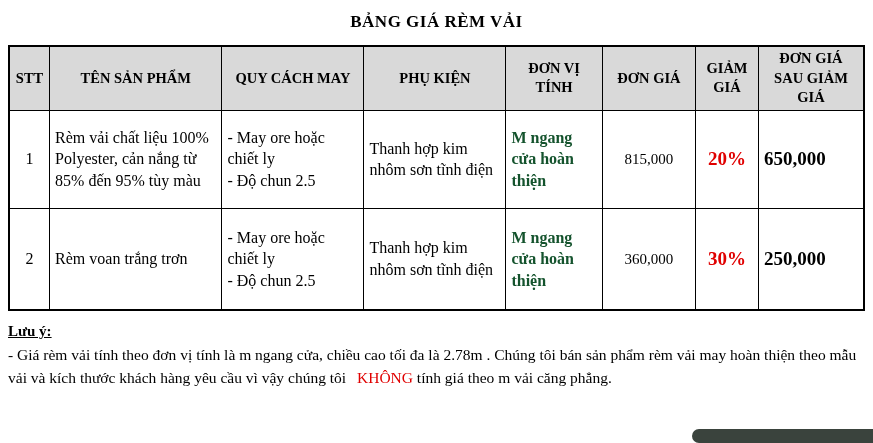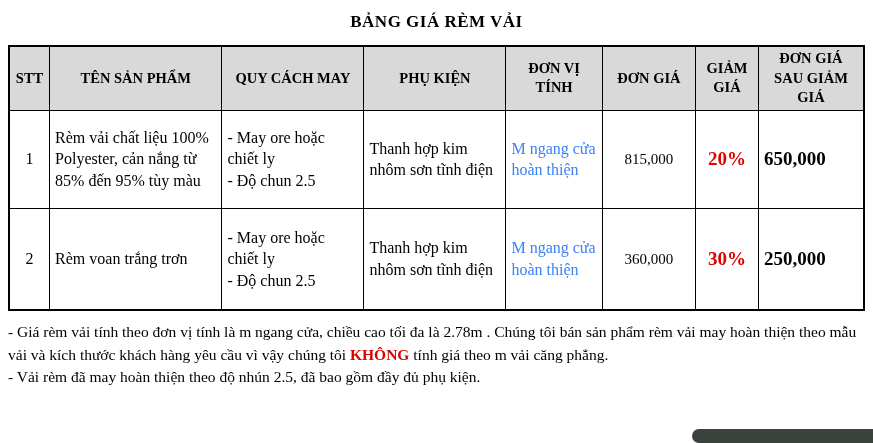--- a/index.html
+++ b/index.html
@@ -47,38 +47,38 @@
   .col-quy  { width: 140px; }
   .col-phu  { width: 140px; }
   .col-dvt  { width: 95px; }
   .col-gia  { width: 92px; }
   .col-giam { width: 62px; }
   .col-sau  { width: 104px; }
   td { font-size: 16px; line-height: 1.35; }
   .cell-center { text-align: center; }
   .cell-left { text-align: left; }
   .cell-prewrap { white-space: pre-line; }
-  .cell-unit { color: #3b82f6; }
+  .cell-unit { color: #14532d; font-weight: bold; }
   .cell-price { font-size: 15px; text-align: center; }
   .cell-discount { font-size: 19px; font-weight: bold; color: #e00000; text-align: center; }
   .cell-final { font-size: 19px; font-weight: bold; text-align: left; }
   .notes {
     margin: 10px 0 0 8px;
     width: 860px;
     font-size: 15.5px;
     line-height: 1.46;
   }
   .notes-heading {
     font-weight: bold;
     text-decoration: underline;
     font-size: 15px;
     margin-bottom: 1px;
   }
   .note-line { margin: 0; }
-  .emph-red { color: #e00000; font-weight: bold; }
+  .emph-red { color: #e00000; font-weight: normal; margin-left: 7px; }
   .artifact-bar {
     position: absolute;
     right: 0;
     bottom: 0;
     width: 181px;
     height: 14px;
     background: #3a433d;
     border-radius: 7px 0 0 7px;
   }
 </style>
@@ -120,17 +120,17 @@
       <td class="cell-left">Thanh hợp kim nhôm sơn tĩnh điện</td>
       <td class="cell-left cell-unit">M ngang cửa hoàn thiện</td>
       <td class="cell-price">360,000</td>
       <td class="cell-discount">30%</td>
       <td class="cell-final">250,000</td>
     </tr>
   </tbody>
 </table>
 
 <div class="notes">
+  <div class="notes-heading">Lưu ý:</div>
   <p class="note-line"><span>- Giá rèm vải tính theo đơn vị tính là m ngang cửa, chiều cao tối đa là 2.78m . Chúng tôi bán sản phẩm rèm vải may hoàn thiện theo mẫu vải và kích thước khách hàng yêu cầu vì vậy chúng tôi </span><span class="emph-red">KHÔNG</span><span> tính giá theo m vải căng phẳng.</span></p>
-  <p class="note-line">- Vải rèm đã may hoàn thiện theo độ nhún 2.5, đã bao gồm đầy đủ phụ kiện.</p>
 </div>
 
 <div class="artifact-bar"></div>
 
 </body></html>

